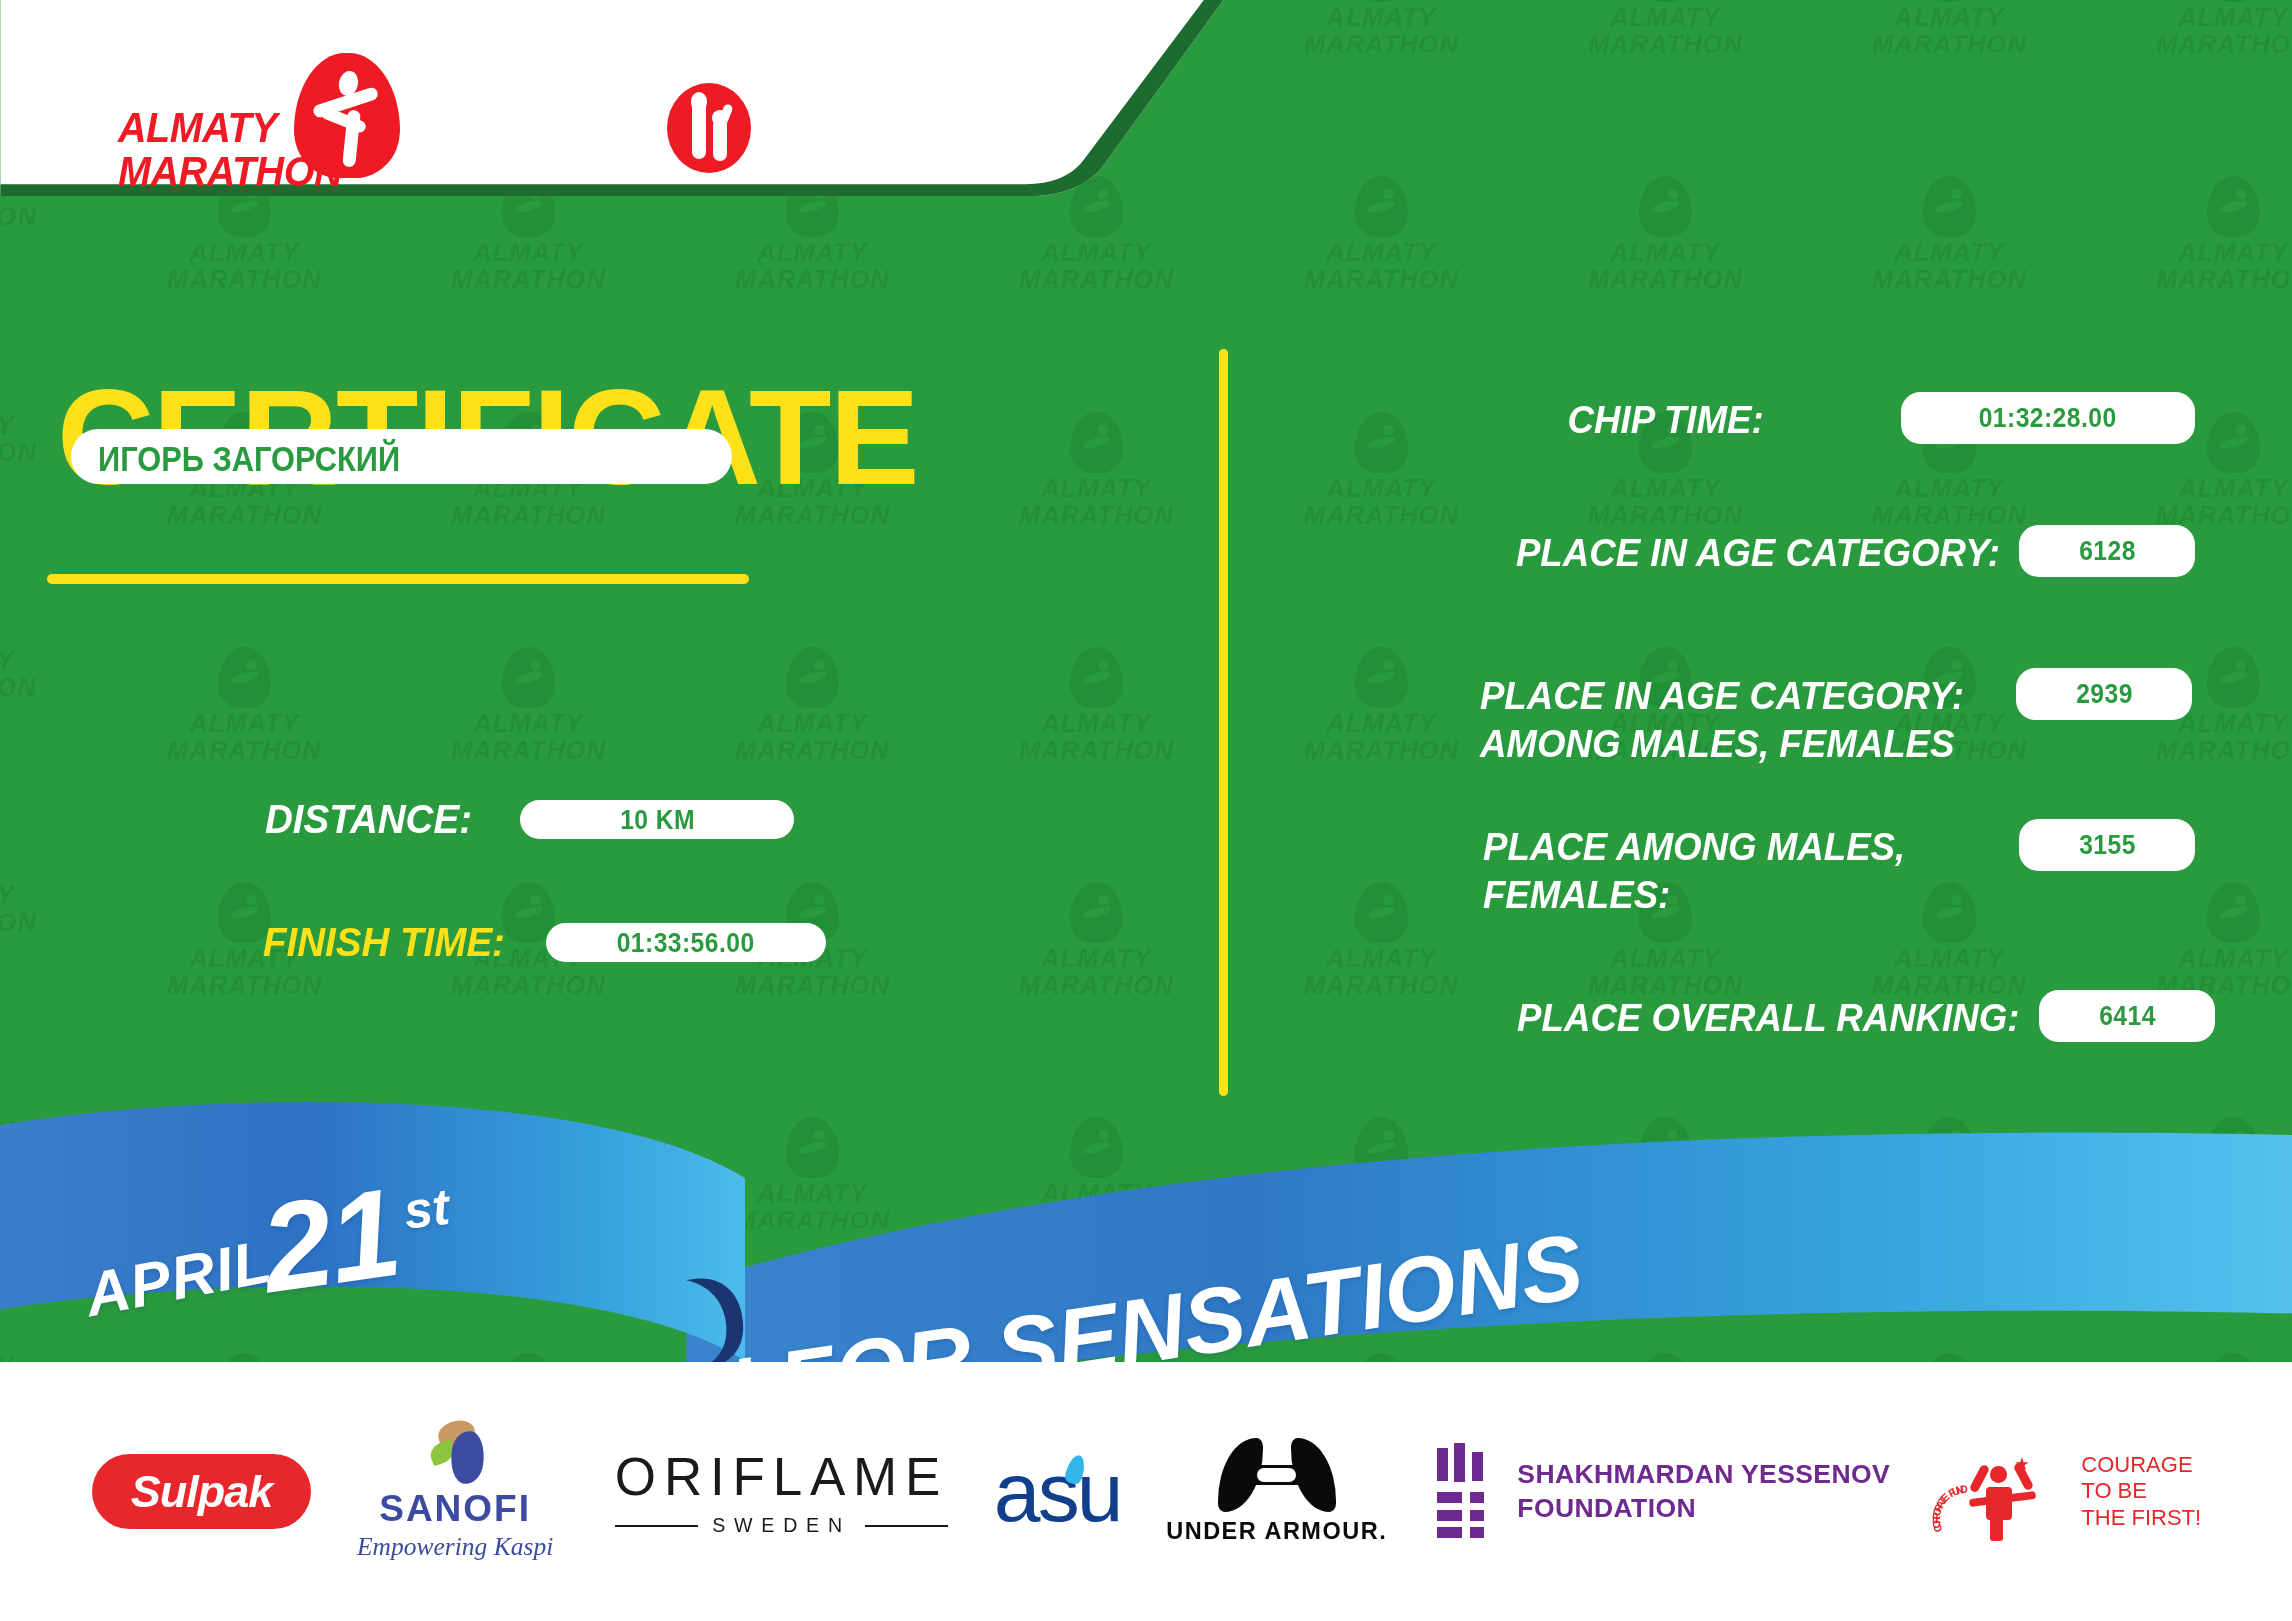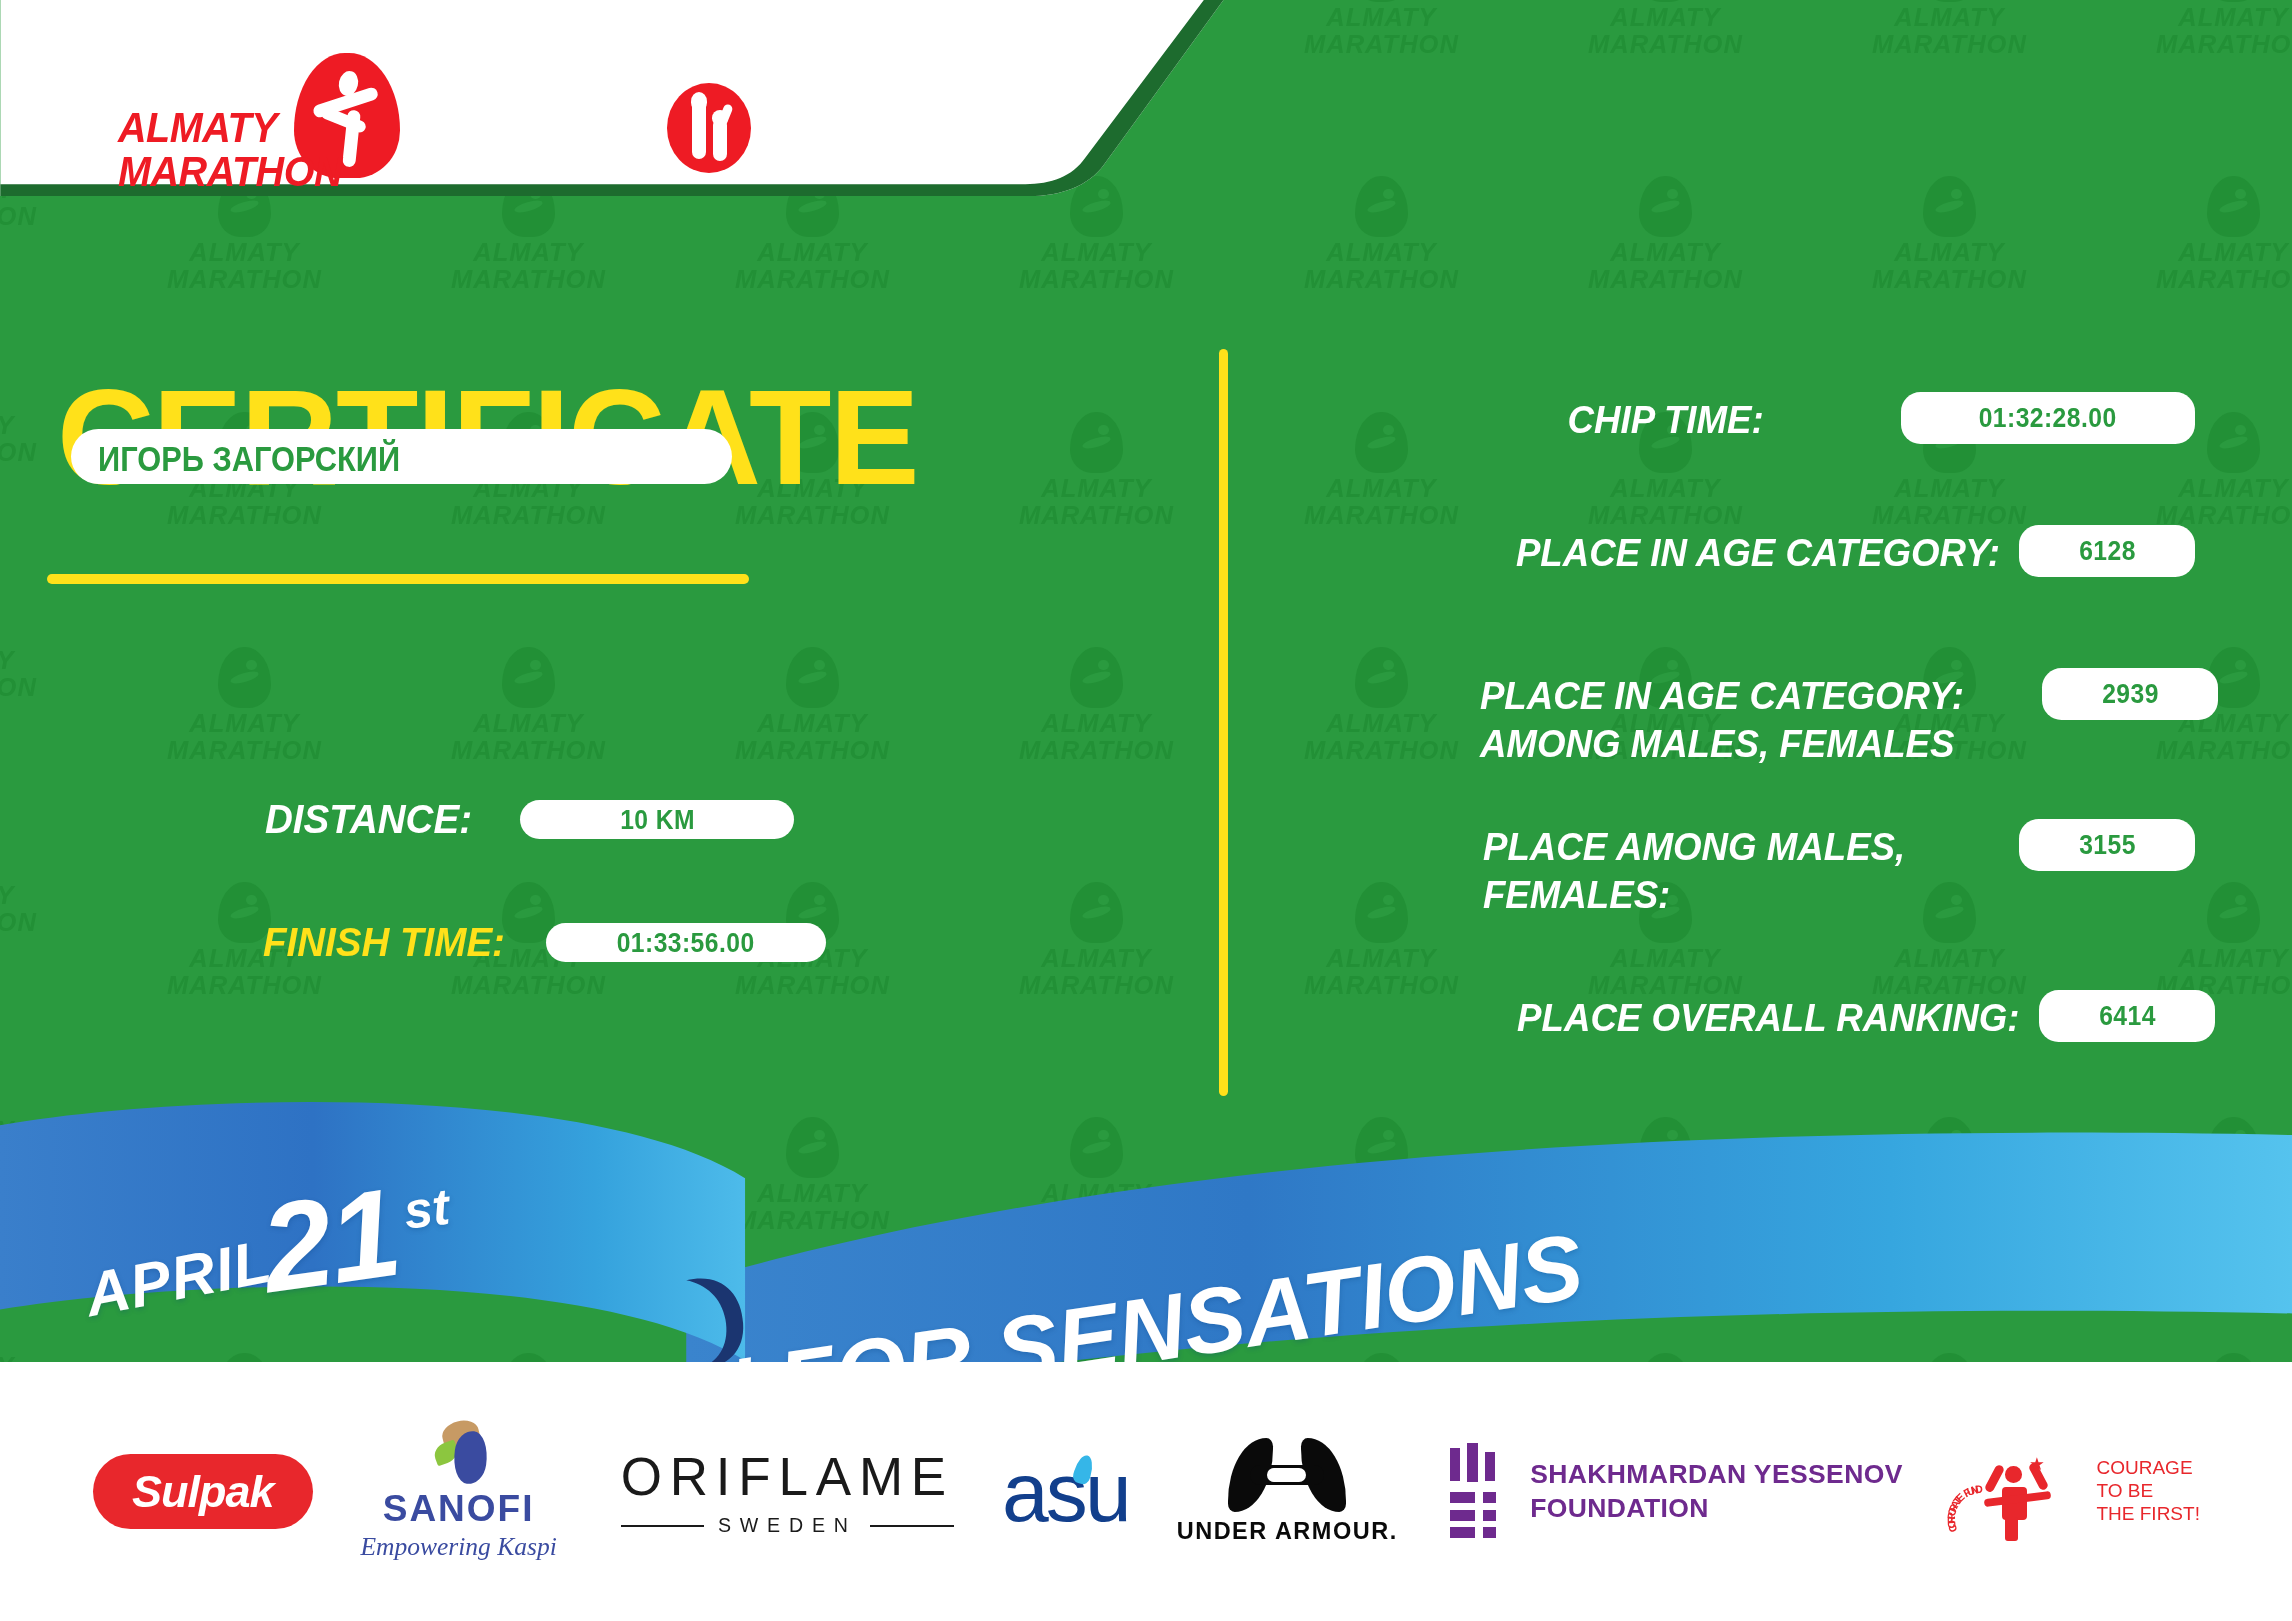--- a/index.html
+++ b/index.html
@@ -315,21 +315,21 @@
                    background:#e8272c; border-radius:4.9px; transform:rotate(28deg); }
   .courage .armR { position:absolute; right:3.9px; top:5.9px; width:8.8px; height:29px;
                    background:#e8272c; border-radius:4.9px; transform:rotate(-28deg); }
   .courage .torso{ position:absolute; left:11.8px; top:31px; width:25.5px; height:33px;
                    background:#e8272c; border-radius:3.9px; }
   .courage .legs { position:absolute; left:15.7px; top:61px; width:12.7px; height:23.5px;
                    background:#e8272c; border-radius:2.9px; }
   .courage .tape { position:absolute; left:-5.9px; top:39px; width:67px; height:7.8px;
                    background:#e8272c; border-radius:3.9px; transform:rotate(-7deg); }
   .courage .star { position:absolute; right:2px; top:-2px; color:#e8272c; font-size:17.6px; }
-  .courage .t { color:#e8272c; font-size:19px; line-height:1.2; white-space:pre-line;
+  .courage .t { color:#e8272c; font-size:22px; line-height:1.2; white-space:pre-line;
                 font-family:"Liberation Sans", sans-serif;margin-left:28px; }
 </style>
 </head>
 <body>
 
 <div id="cert">
 
   <div id="green-body">
     <div id="watermark">
         <div class="wm" style="left: -118px; top: -59px;">ALMATY<br>MARATHON</div>
@@ -468,21 +468,21 @@
     <div class="rrow" style="top:529px;">
       <div class="rlabel" style="right:274px;">PLACE IN AGE CATEGORY:</div>
       <div class="rpill" style="left:745px; width:176px;">
         <span>6128</span>
       </div>
     </div>
 
     <div class="rrow" style="top:672px;">
       <div class="rlabel" style="right:310px;">PLACE IN AGE CATEGORY:
 AMONG MALES, FEMALES</div>
-      <div class="rpill" style="left:768px; width:176px;">
+      <div class="rpill" style="left:742px; width:176px;">
         <span>2939</span>
       </div>
     </div>
 
     <div class="rrow" style="top:823px;">
       <div class="rlabel" style="right:369px; text-align:left;">PLACE AMONG MALES,
 FEMALES:</div>
       <div class="rpill" style="left:745px; width:176px;">
         <span>3155</span>
       </div>

